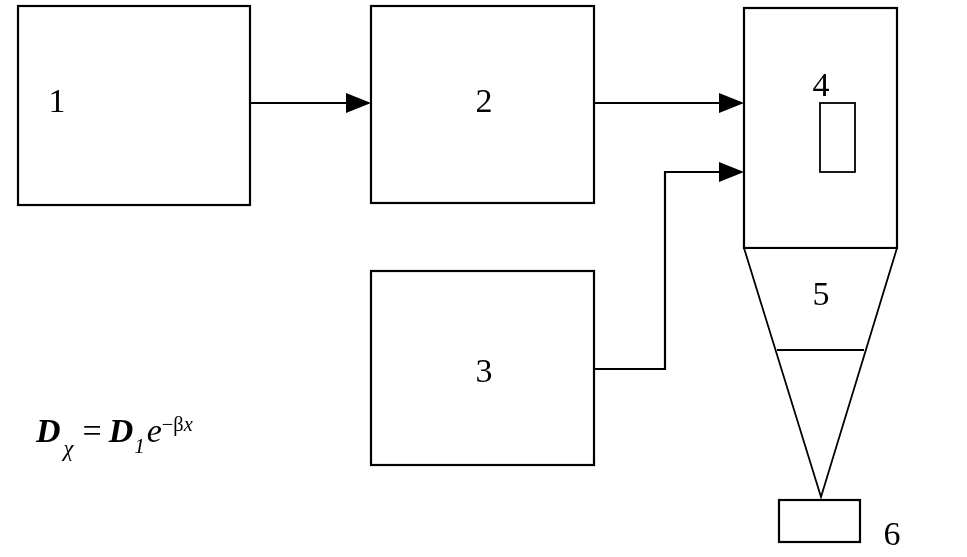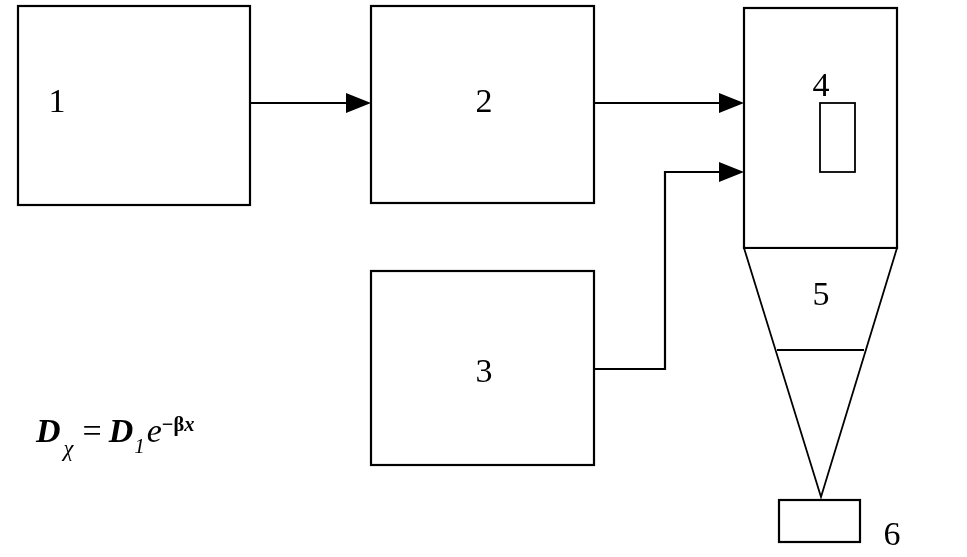--- a/index.html
+++ b/index.html
@@ -93,21 +93,21 @@
     font-size: 0.66em;
     vertical-align: -0.62em;
     font-style: italic;
     font-weight: normal;
     margin-left: 3px;
   }
   #equation .sup {
     font-size: 0.60em;
     vertical-align: 0.52em;
     font-style: normal;
-    font-weight: bold;
+    font-weight: normal;
   }
   #equation .sup .ital {
     font-style: italic;
   }
   #equation .e-base {
     font-style: italic;
     font-weight: normal;
     margin-left: 1px;
   }
 </style>

